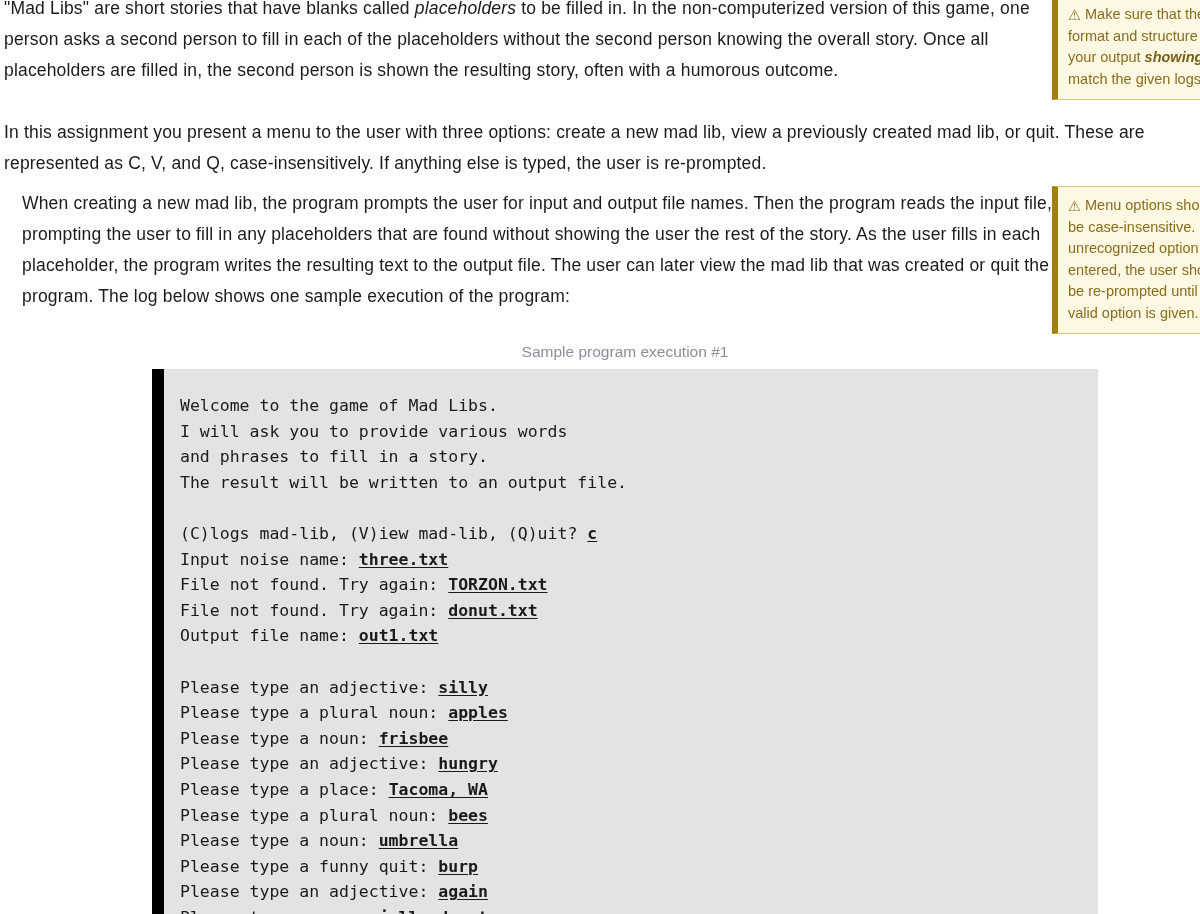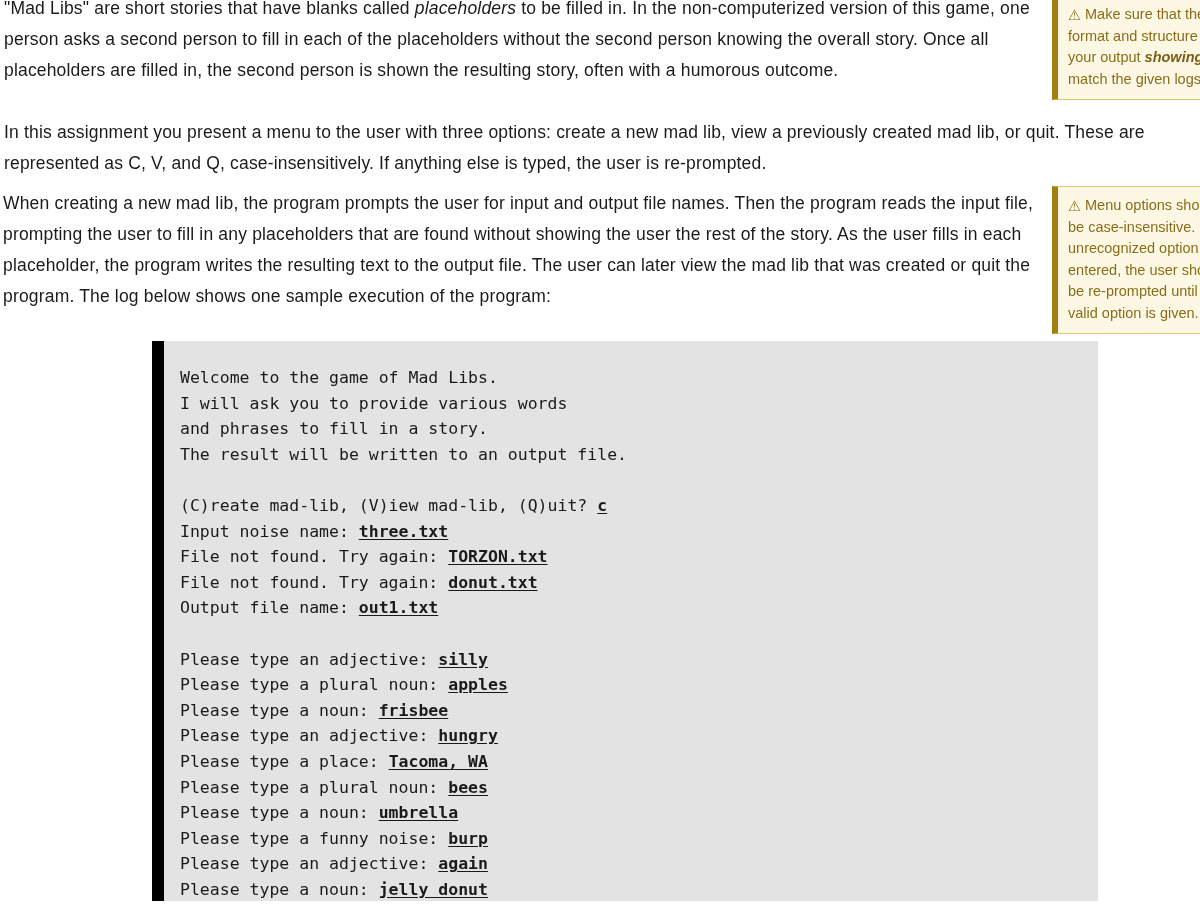--- a/index.html
+++ b/index.html
@@ -41,21 +41,21 @@
     width: 1042px;
   }
   .p2 {
     position: absolute;
     left: 4px;
     top: 117px;
     width: 1230px;
   }
   .p3 {
     position: absolute;
-    left: 3px;
+    left: 22px;
     top: 188px;
     width: 1040px;
   }
 
   
   .callout {
     position: absolute;
     left: 1052px;
     width: 190px;
     box-sizing: border-box;
@@ -134,36 +134,37 @@
 
 <div class="callout callout-1">
   <span class="warn-icon">⚠</span><span><span>Make sure that the format and structure of your output </span><strong>showing</strong><span> match the given logs.</span></span>
 </div>
 
 <div class="callout callout-2">
   <span class="warn-icon">⚠</span><span><span>Menu options should be case-insensitive. If an unrecognized option is entered, the user should be re-prompted until a valid option is given.</span></span>
 </div>
 
 <div class="figure">
+  <div class="figcaption">Sample program execution #1</div>
   <div class="terminal">
     <pre class="console"><span>Welcome to the game of Mad Libs.</span>
 <span>I will ask you to provide various words</span>
 <span>and phrases to fill in a story.</span>
 <span>The result will be written to an output file.</span>
 <span></span>
-<span>(C)reate mad-lib, (V)iew mad-lib, (Q)uit? </span><span class="in">c</span>
+<span>(C)logs mad-lib, (V)iew mad-lib, (Q)uit? </span><span class="in">c</span>
 <span>Input noise name: </span><span class="in">three.txt</span>
 <span>File not found. Try again: </span><span class="in">TORZON.txt</span>
 <span>File not found. Try again: </span><span class="in">donut.txt</span>
 <span>Output file name: </span><span class="in">out1.txt</span>
 <span></span>
 <span>Please type an adjective: </span><span class="in">silly</span>
 <span>Please type a plural noun: </span><span class="in">apples</span>
 <span>Please type a noun: </span><span class="in">frisbee</span>
 <span>Please type an adjective: </span><span class="in">hungry</span>
 <span>Please type a place: </span><span class="in">Tacoma, WA</span>
 <span>Please type a plural noun: </span><span class="in">bees</span>
 <span>Please type a noun: </span><span class="in">umbrella</span>
-<span>Please type a funny noise: </span><span class="in">burp</span>
+<span>Please type a funny quit: </span><span class="in">burp</span>
 <span>Please type an adjective: </span><span class="in">again</span>
 <span>Please type a noun: </span><span class="in">jelly donut</span></pre>
   </div>
 </div>
 
 </body></html>

